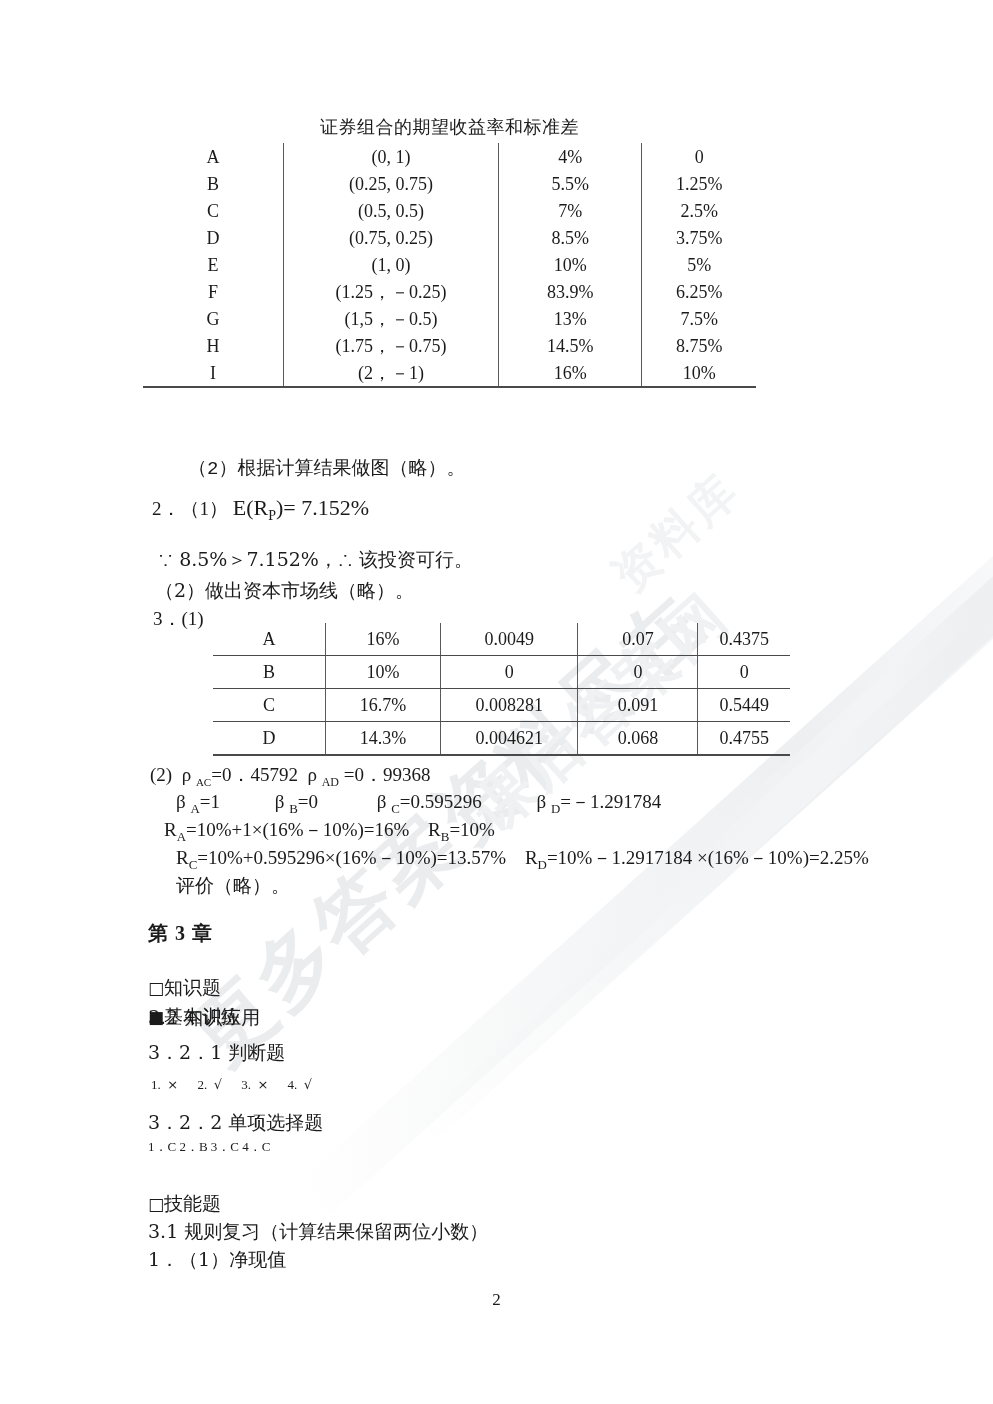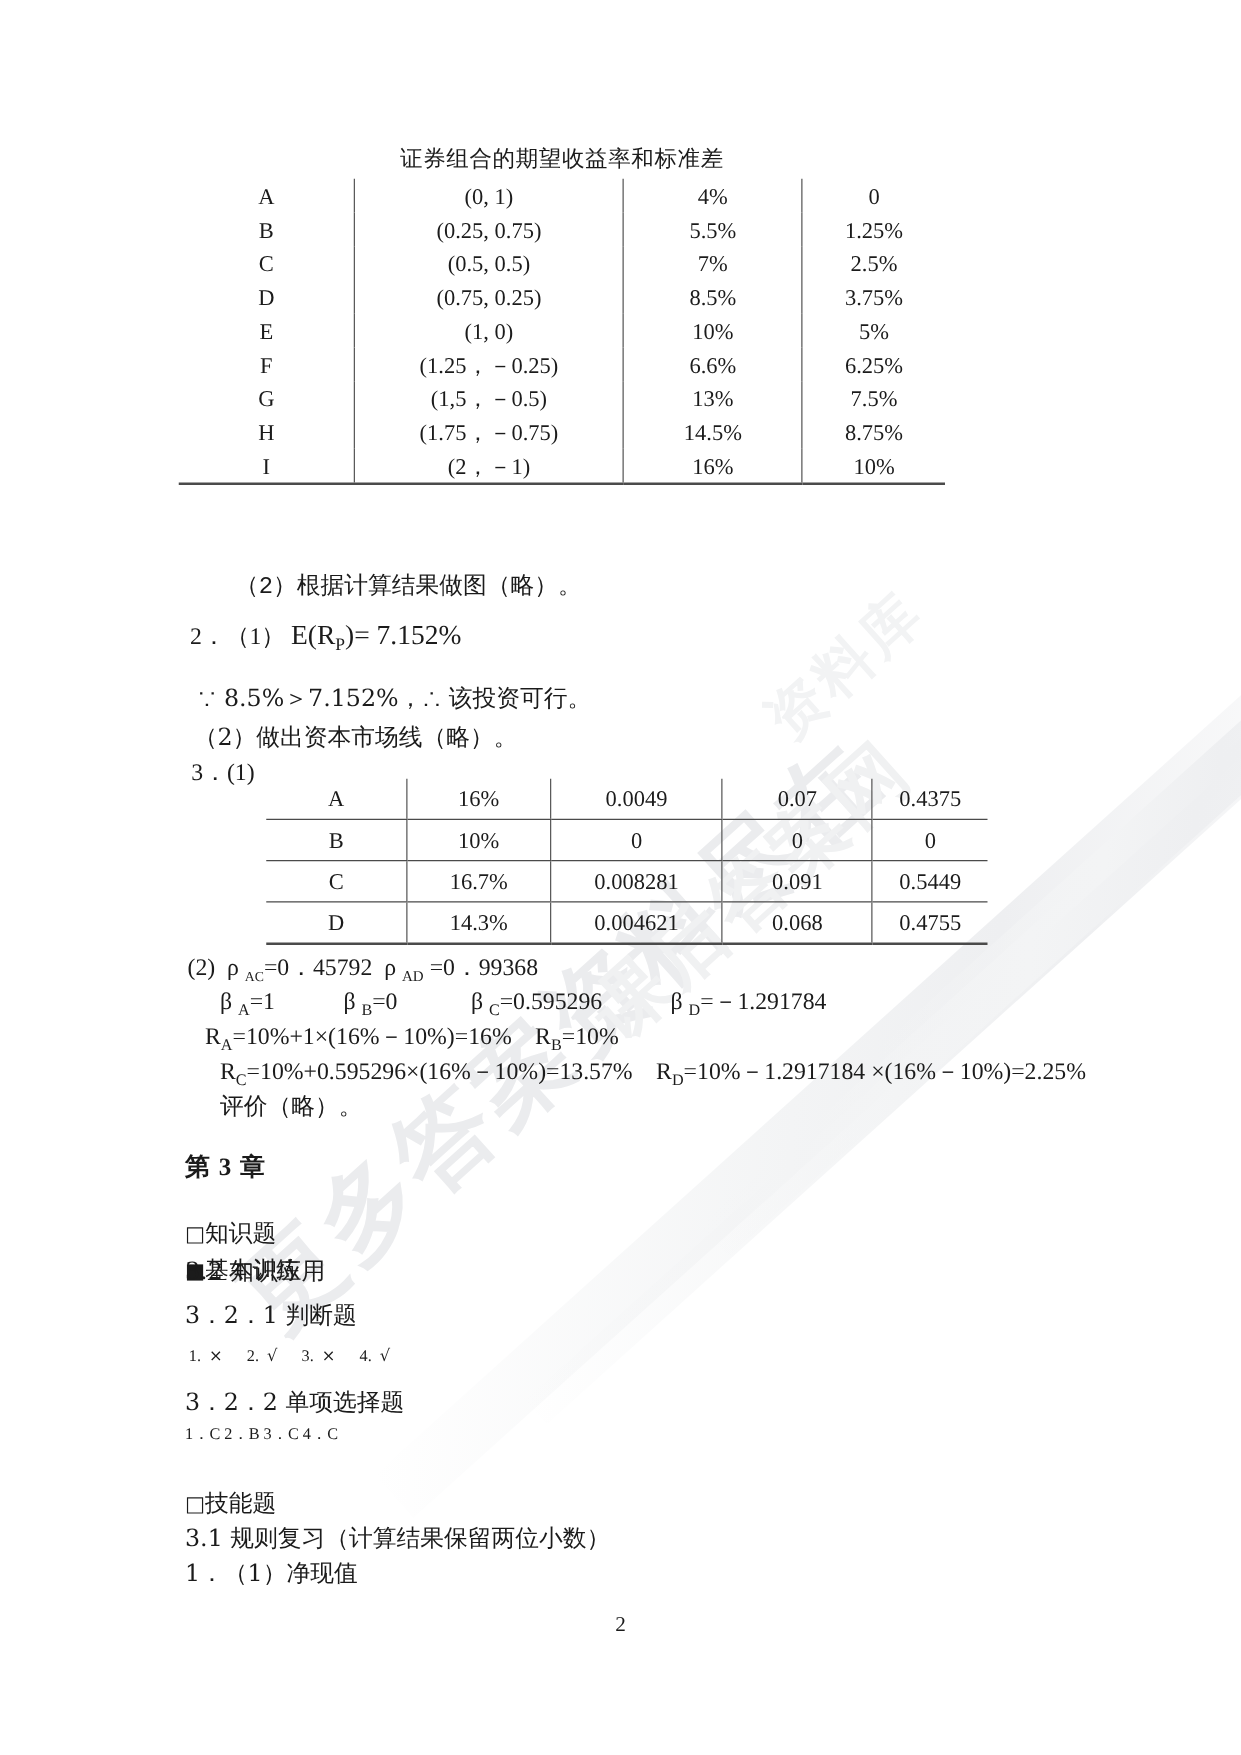--- a/index.html
+++ b/index.html
@@ -213,21 +213,21 @@
             </tr>
           <tr>
               <td class="c1">E</td>
               <td class="c2">(1, 0)</td>
               <td class="c3">10%</td>
               <td class="c4">5%</td>
             </tr>
           <tr>
               <td class="c1">F</td>
               <td class="c2">(1.25，－0.25)</td>
-              <td class="c3">6.6%</td>
+              <td class="c3">83.9%</td>
               <td class="c4">6.25%</td>
             </tr>
           <tr>
               <td class="c1">G</td>
               <td class="c2">(1,5，－0.5)</td>
               <td class="c3">13%</td>
               <td class="c4">7.5%</td>
             </tr>
           <tr>
               <td class="c1">H</td>

